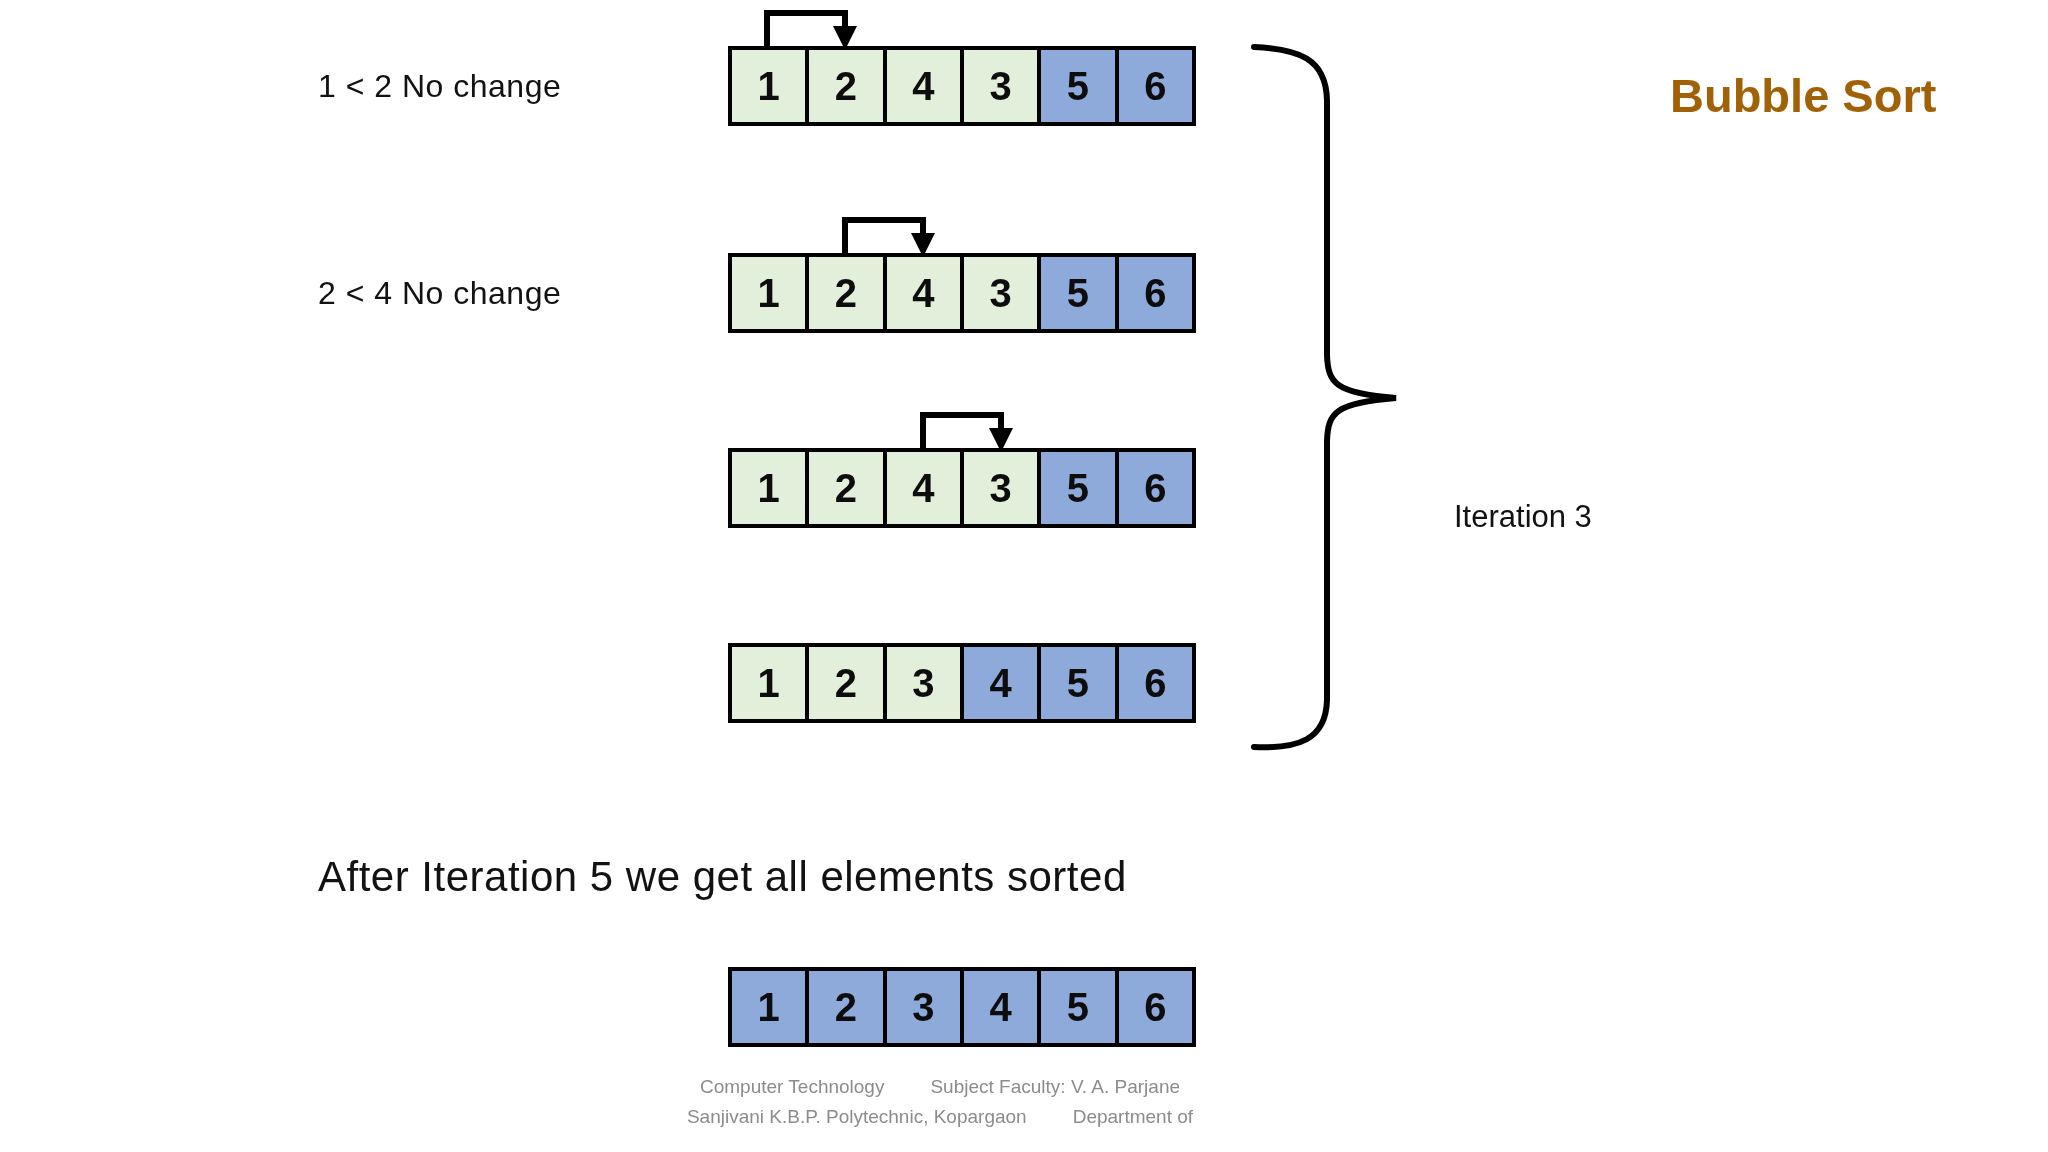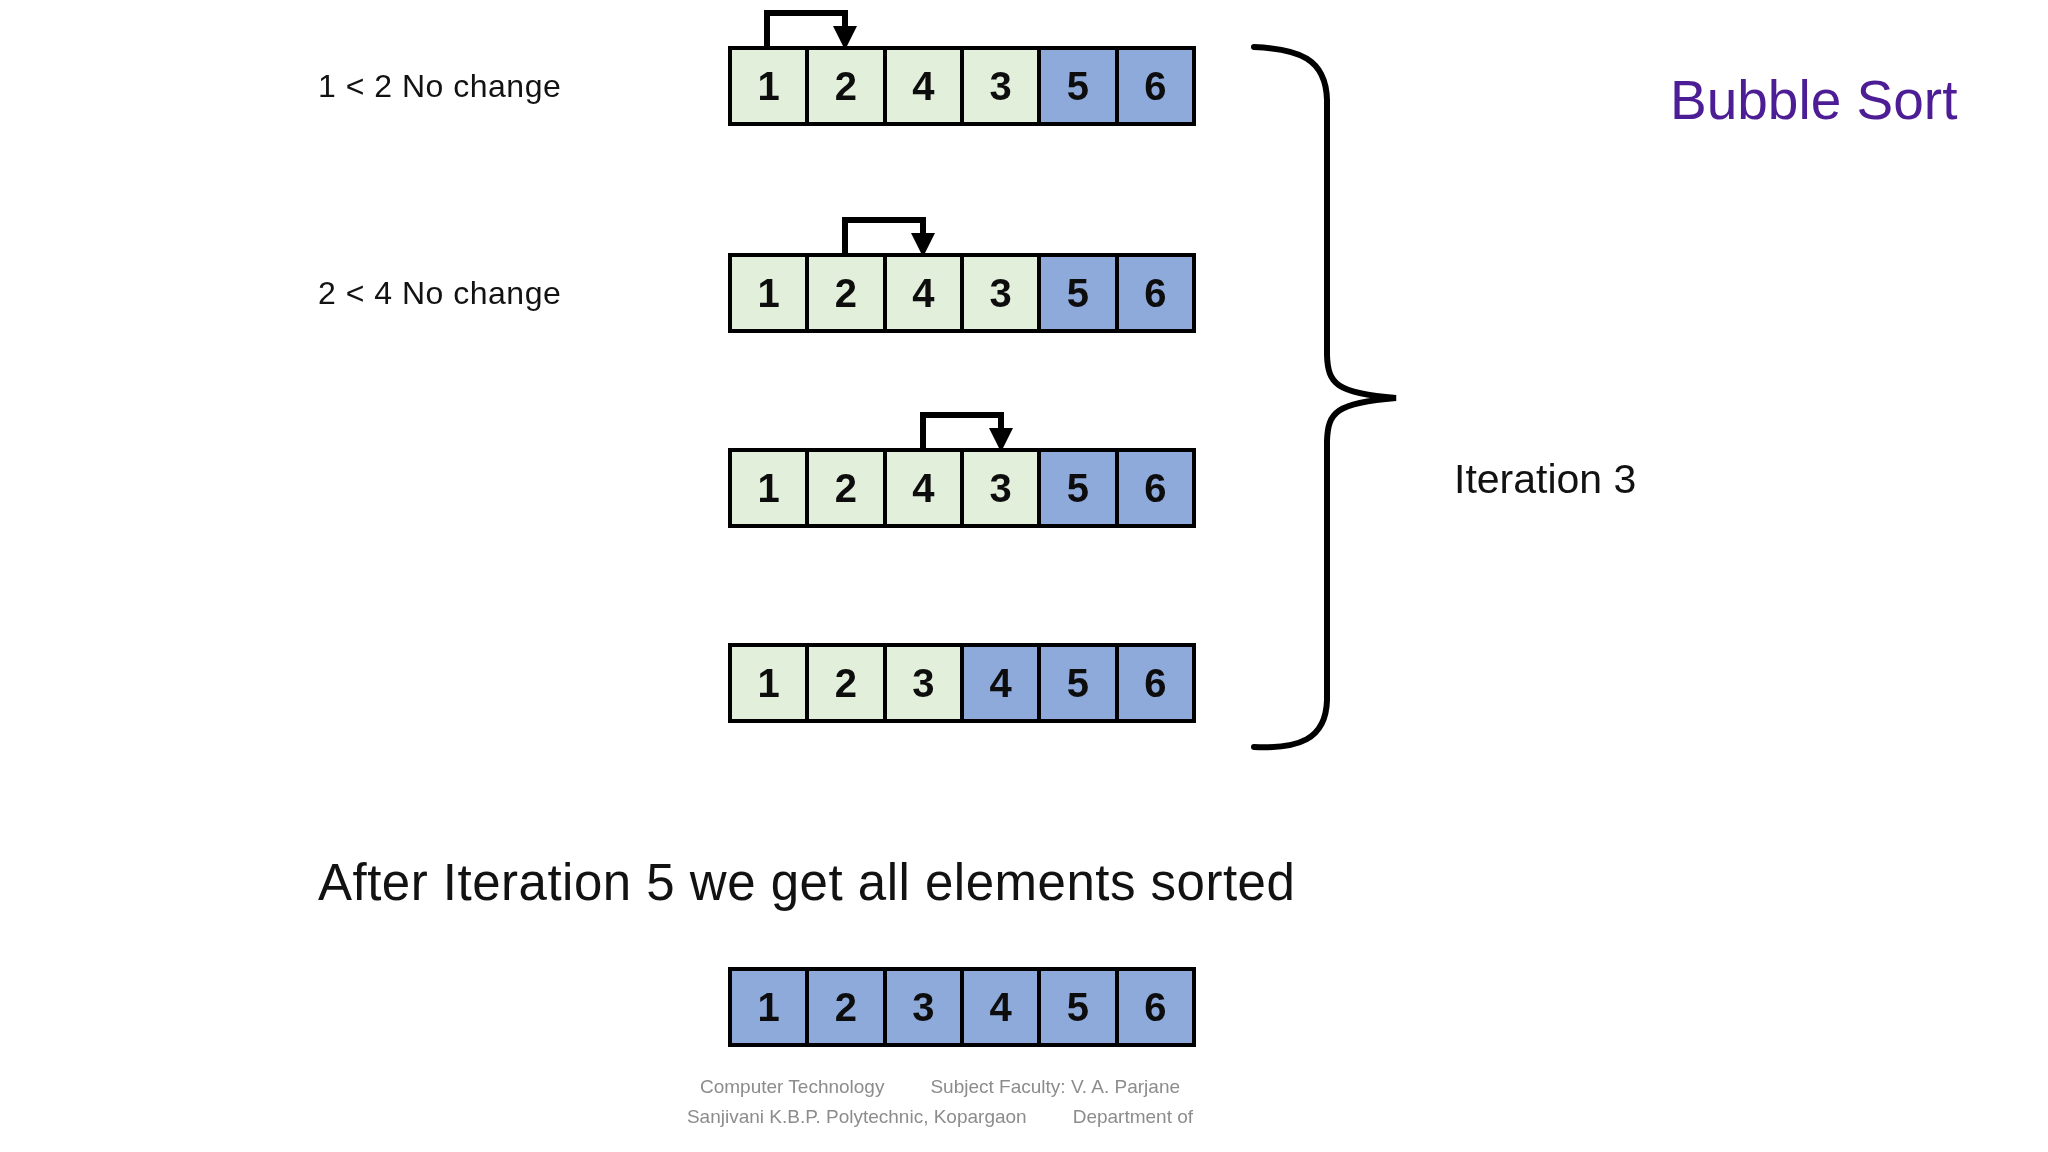--- a/index.html
+++ b/index.html
@@ -26,29 +26,29 @@
     flex:1;display:flex;align-items:center;justify-content:center;
     background:var(--unsorted-cell,#e2efda);
     border-left:4px solid #000;
     font-size:40px;font-weight:bold;color:#0d0d0d;
   }
   .cell:first-child{border-left:none;}
   .cell[data-state="sorted"]{background:var(--sorted-cell,#8eaadb);}
 
   .title{
     position:absolute;left:1670px;top:68px;
-    font-size:55px;font-weight:normal;color:#4c1d95;white-space:nowrap;
+    font-size:47px;font-weight:bold;color:#a16207;white-space:nowrap;
   }
   .iteration-label{
-    position:absolute;left:1454px;top:456px;
-    font-size:41px;color:#121212;white-space:nowrap;
+    position:absolute;left:1454px;top:499px;
+    font-size:31px;color:#121212;white-space:nowrap;
   }
   .conclusion{
     position:absolute;left:318px;top:853px;
-    font-size:51px;color:#121212;white-space:nowrap;letter-spacing:0.5px;
+    font-size:42px;color:#121212;white-space:nowrap;letter-spacing:0.5px;
   }
   .footer{
     position:absolute;left:540px;top:1072px;width:800px;
     color:var(--footer-text,#8c8c8c);font-size:19px;line-height:30px;
   }
   .footer-line{display:flex;justify-content:center;gap:46px;white-space:nowrap;}
 </style>
 </head>
 <body>
 

